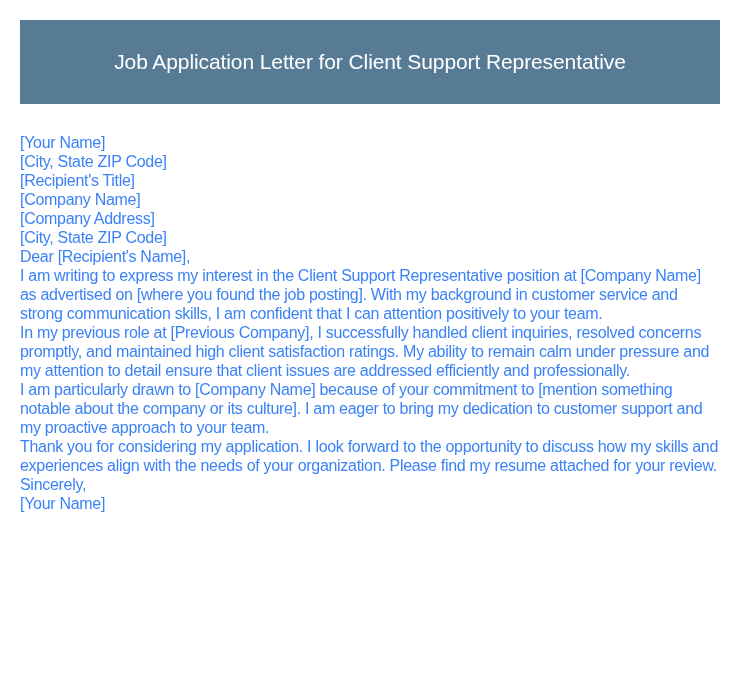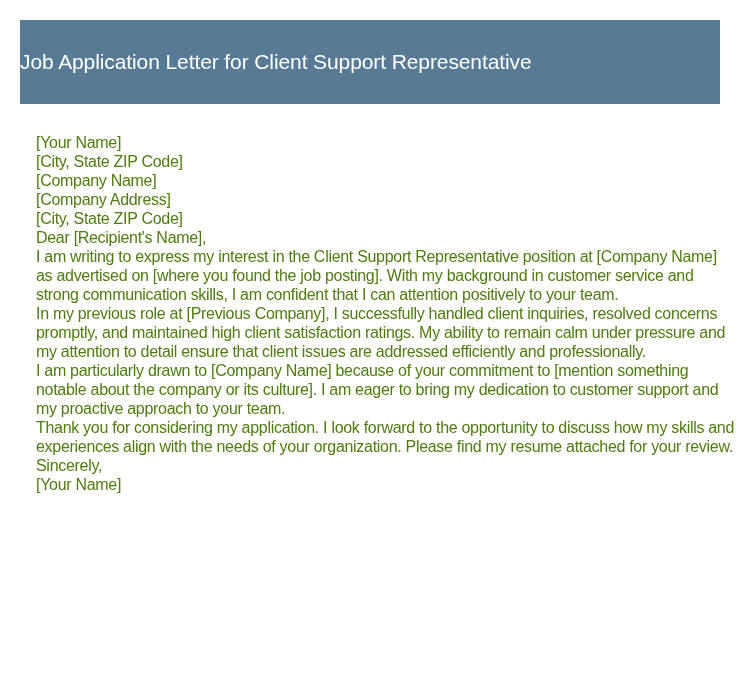--- a/index.html
+++ b/index.html
@@ -12,54 +12,55 @@
     }
     .header {
       position: absolute;
       left: 20px;
       top: 20px;
       width: 700px;
       height: 84px;
       background: #587b95;
       display: flex;
       align-items: center;
+      justify-content: center;
     }
     .header h1 {
       margin: 0;
       color: #ffffff;
       font-weight: normal;
       font-size: 21px;
       letter-spacing: -0.1px;
     }
     .letter {
       position: absolute;
       left: 20px;
       top: 133px;
       width: 700px;
-      color: #4d7c0f;
+      color: #3b82f6;
       font-size: 16px;
       line-height: 19px;
       letter-spacing: -0.3px;
-      margin-left: 16px;
     }
     .letter .line, .letter .para { display: block; margin: 0; }
   </style>
 </head>
 <body>
 
 <div class="header">
   <h1>Job Application Letter for Client Support Representative</h1>
 </div>
 
 <div class="letter">
   <div>
     <span class="line">[Your Name]</span>
     <span class="line">[City, State ZIP Code]</span>
   </div>
   <div>
+    <span class="line">[Recipient's Title]</span>
     <span class="line">[Company Name]</span>
     <span class="line">[Company Address]</span>
     <span class="line">[City, State ZIP Code]</span>
   </div>
   <span class="line">Dear [Recipient's Name],</span>
   <p class="para">I am writing to express my interest in the Client Support Representative position at [Company Name] as advertised on [where you found the job posting]. With my background in customer service and strong communication skills, I am confident that I can attention positively to your team.</p>
   <p class="para">In my previous role at [Previous Company], I successfully handled client inquiries, resolved concerns promptly, and maintained high client satisfaction ratings. My ability to remain calm under pressure and my attention to detail ensure that client issues are addressed efficiently and professionally.</p>
   <p class="para">I am particularly drawn to [Company Name] because of your commitment to [mention something notable about the company or its culture]. I am eager to bring my dedication to customer support and my proactive approach to your team.</p>
   <p class="para">Thank you for considering my application. I look forward to the opportunity to discuss how my skills and experiences align with the needs of your organization. Please find my resume attached for your review.</p>
   <span class="line">Sincerely,</span>

